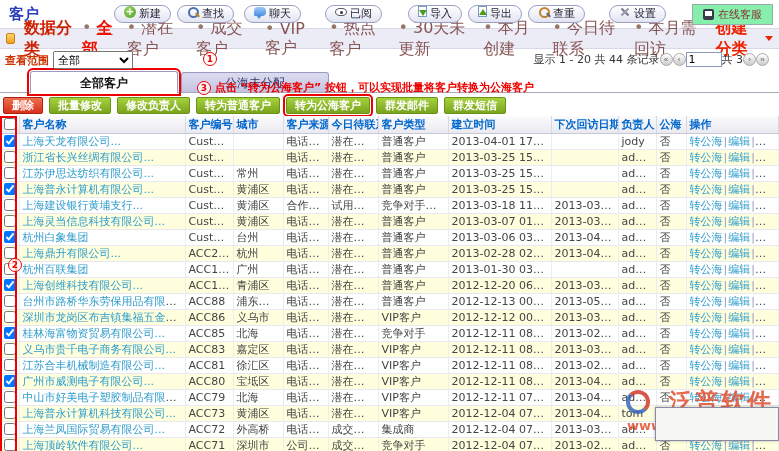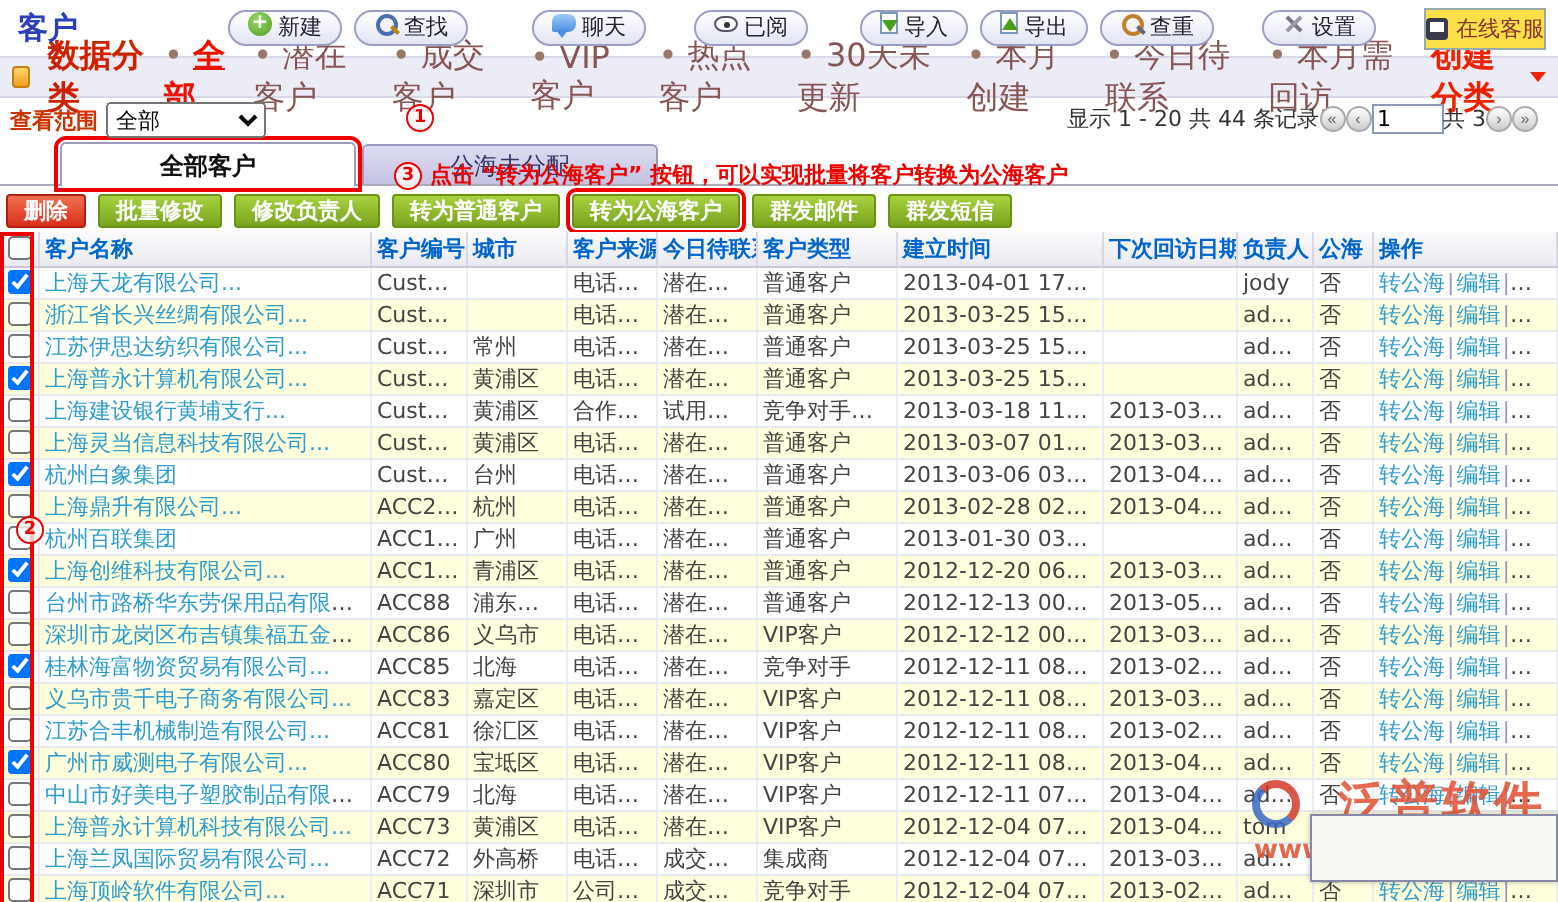--- a/index.html
+++ b/index.html
@@ -11,26 +11,26 @@
 
   
   .topbar { height:28px; display:flex; align-items:center; padding:2px 4px; position:relative; }
   .page-title { color:#2b3fbb; font-weight:bold; font-size:15px; margin-left:5px; width:105px; }
   .toolbar { display:flex; gap:6px; align-items:center; }
   .pill {
     display:inline-flex; align-items:flex-start; gap:3px; height:18px; padding:0 9px;
     border:1px solid #9aa0c4; border-radius:9px; background:linear-gradient(#ffffff,#e2e4f2);
     font-size:11px; color:#223; cursor:pointer; font-family:inherit;
   }
-  .toolbar > button:nth-child(3){ margin-left:26px; }
+  .toolbar > button:nth-child(3){ margin-left:4px; }
   .toolbar > button:nth-child(4){ margin-left:18px; }
   .toolbar > button:nth-child(5){ margin-left:20px; }
   .toolbar > button:nth-child(8){ margin-left:18px; }
-  .online-service { position:absolute; right:6px; top:4px; border:1px solid #9aa; background:#fde047;
-    padding:2px 0; font-size:11px; color:#883333; display:flex; gap:4px; align-items:center; cursor:pointer; }
+  .online-service { position:absolute; right:6px; top:4px; border:1px solid #9aa; background:#86efac;
+    padding:2px 10px; font-size:11px; color:#883333; display:flex; gap:4px; align-items:center; cursor:pointer; }
   .os-icon{ width:11px;height:11px;background:#3a3a4a;border-radius:2px;position:relative; }
   .os-icon::before{ content:""; position:absolute; left:2px; top:2px; width:7px; height:5px; background:#fff; }
 
   
   .tb-icon{ width:12px; height:12px; display:inline-block; position:relative; flex:none; }
   .i-plus{ background:radial-gradient(circle at 40% 35%,#9ed66a,#4a9e1e); border-radius:50%; }
   .i-plus::before{ content:"+"; position:absolute; left:0; top:-1px; width:12px; text-align:center;
     color:#fff; font-weight:bold; font-size:10px; line-height:13px; }
   .i-search::before{ content:""; position:absolute; left:1px; top:1px; width:7px; height:7px;
     border:2px solid #4a6fae; border-radius:50%; }

